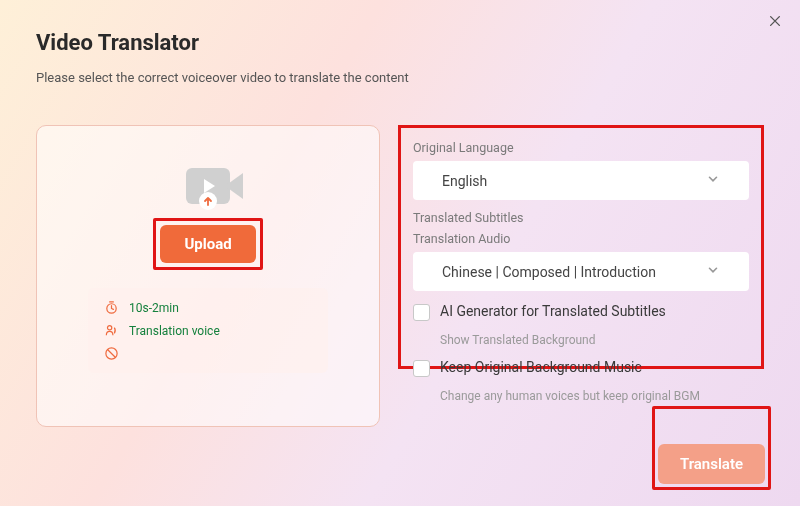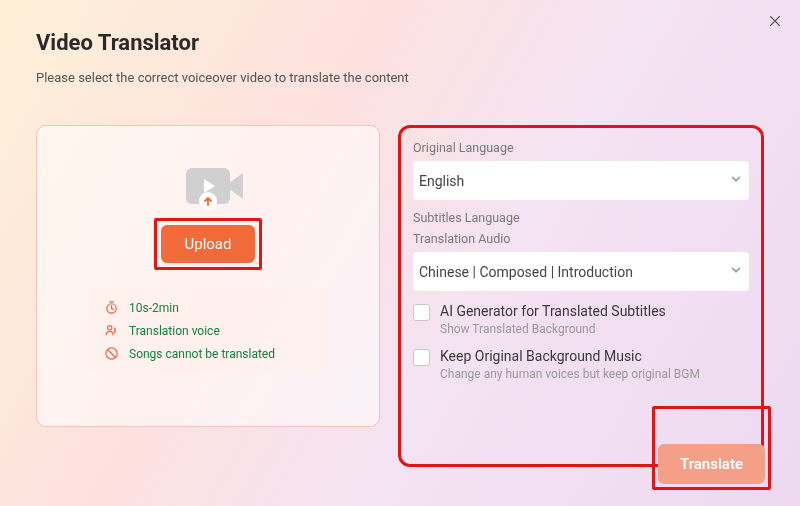--- a/index.html
+++ b/index.html
@@ -22,41 +22,41 @@
       align-items: center; padding-top: 42px;
     }
     .upload-icon { display: flex; align-items: flex-end; justify-content: center; gap: 0; margin-bottom: 14px; position: relative; }
     .cam-body { width: 44px; height: 36px; background: #d0d0d0; border-radius: 6px; display:flex; align-items:center; justify-content:center; }
     .cam-tri { width:0; height:0; border-left: 11px solid #fff; border-top: 7px solid transparent; border-bottom: 7px solid transparent; margin-left:2px;}
     .cam-lens { position:absolute; right:-13px; top:5px; width:0; height:0; border-right:18px solid #d0d0d0; border-top:13px solid transparent; border-bottom:13px solid transparent;}
     .arrow-up-badge { position:absolute; bottom:-6px; left:50%; transform:translateX(-50%); width:18px; height:18px; background:#fff; border-radius:50%; display:flex; align-items:center; justify-content:center; }
     .arrow-up-badge svg { width:12px; height:12px; }
     .upload-btn {
       padding: 10px 24px; background:#f06a3a; color:#fff; border:none; border-radius:6px;
-      font-size:15px; font-weight:400; cursor:pointer;
+      font-size:15px; font-weight:700; cursor:pointer;
     }
     .hl-red-wrap { border:3px solid #e01515; padding:4px; border-radius:2px; }
     .hints { margin-top:18px; background:rgba(255,240,236,0.6); border-radius:6px; padding:12px 16px; width:240px; }
     .hint-row { display:flex; align-items:center; gap:10px; font-size:12px; color:#15803d; margin-bottom:8px; }
     .hint-row:last-child { margin-bottom:0; }
     .hint-ic { width:15px; height:15px; color:#ef6b3f; flex-shrink:0; }
-    .right-panel { flex:1; border:3px solid #e01515; border-radius:12px; padding:8px 12px 12px 12px; height:342px; }
+    .right-panel { flex:1; border:3px solid #e01515; border-radius:0; padding:8px 12px 12px 12px; height:244px; }
     .field-label { font-size:12.5px; color:#7a7a7a; margin-bottom:6px; margin-top:4px; }
     .select {
-      background:#fff; border-radius:4px; padding:11px 6px; display:flex;
+      background:#fff; border-radius:4px; padding:11px 29px; display:flex;
       justify-content:space-between; align-items:center; margin-bottom:10px;
       color:#444; font-size:14px; cursor:pointer;
     }
     .chev { color:#999; }
     .checkbox-row { display:flex; align-items:flex-start; gap:10px; margin-top:12px; }
     .checkbox-box {
       width:17px; height:17px; border:1.5px solid #c8c8c8; border-radius:3px;
       background:#fff; flex-shrink:0; margin-top:1px; cursor:pointer;
     }
-    .cb-labels { display:flex; flex-direction:column; gap:3px; }
+    .cb-labels { display:flex; flex-direction:column; gap:14px; }
     .cb-title { font-size:14px; color:#3a3a3a; }
     .cb-sub { font-size:12px; color:#9a9a9a; }
     .translate-btn {
       position:absolute; bottom:22px; right:36px;
       background:#f4a088; color:#fff; border:none; border-radius:6px;
       padding:11px 22px; font-size:15px; font-weight:600; cursor:pointer;margin-top:32px;
     }
     .translate-wrap {
       position:absolute; bottom:16px; right:29px; border:3px solid #e01515; padding:3px; border-radius:2px;
     }
@@ -110,35 +110,34 @@
         </span>
         <span>Translation voice</span>
       </div>
       <div class="hint-row">
         <span class="hint-ic">
           <svg viewBox="0 0 16 16">
               <circle cx="8" cy="8" r="6" stroke="currentColor" fill="none" stroke-width="1.3"></circle>
               <path d="M4 4 L12 12" stroke="currentColor" stroke-width="1.3"></path>
             </svg>
         </span>
-        <span>Songs cannot be translated</span>
       </div>
     </div>
   </div>
 
   <div class="right-panel">
     <div class="field-label">Original Language</div>
     <div class="select">
       <span>English</span>
       <span class="chev"><svg width="14" height="14" viewBox="0 0 12 12">
             <path d="M3 4.5 L6 7.5 L9 4.5" stroke="currentColor" fill="none" stroke-width="1.4" stroke-linecap="round"></path>
           </svg></span>
     </div>
 
-    <div class="field-label">Subtitles Language</div>
+    <div class="field-label">Translated Subtitles</div>
 
     <div class="field-label">Translation Audio</div>
     <div class="select">
       <span>Chinese | Composed | Introduction</span>
       <span class="chev"><svg width="14" height="14" viewBox="0 0 12 12">
             <path d="M3 4.5 L6 7.5 L9 4.5" stroke="currentColor" fill="none" stroke-width="1.4" stroke-linecap="round"></path>
           </svg></span>
     </div>
 
     <div class="checkbox-row">

